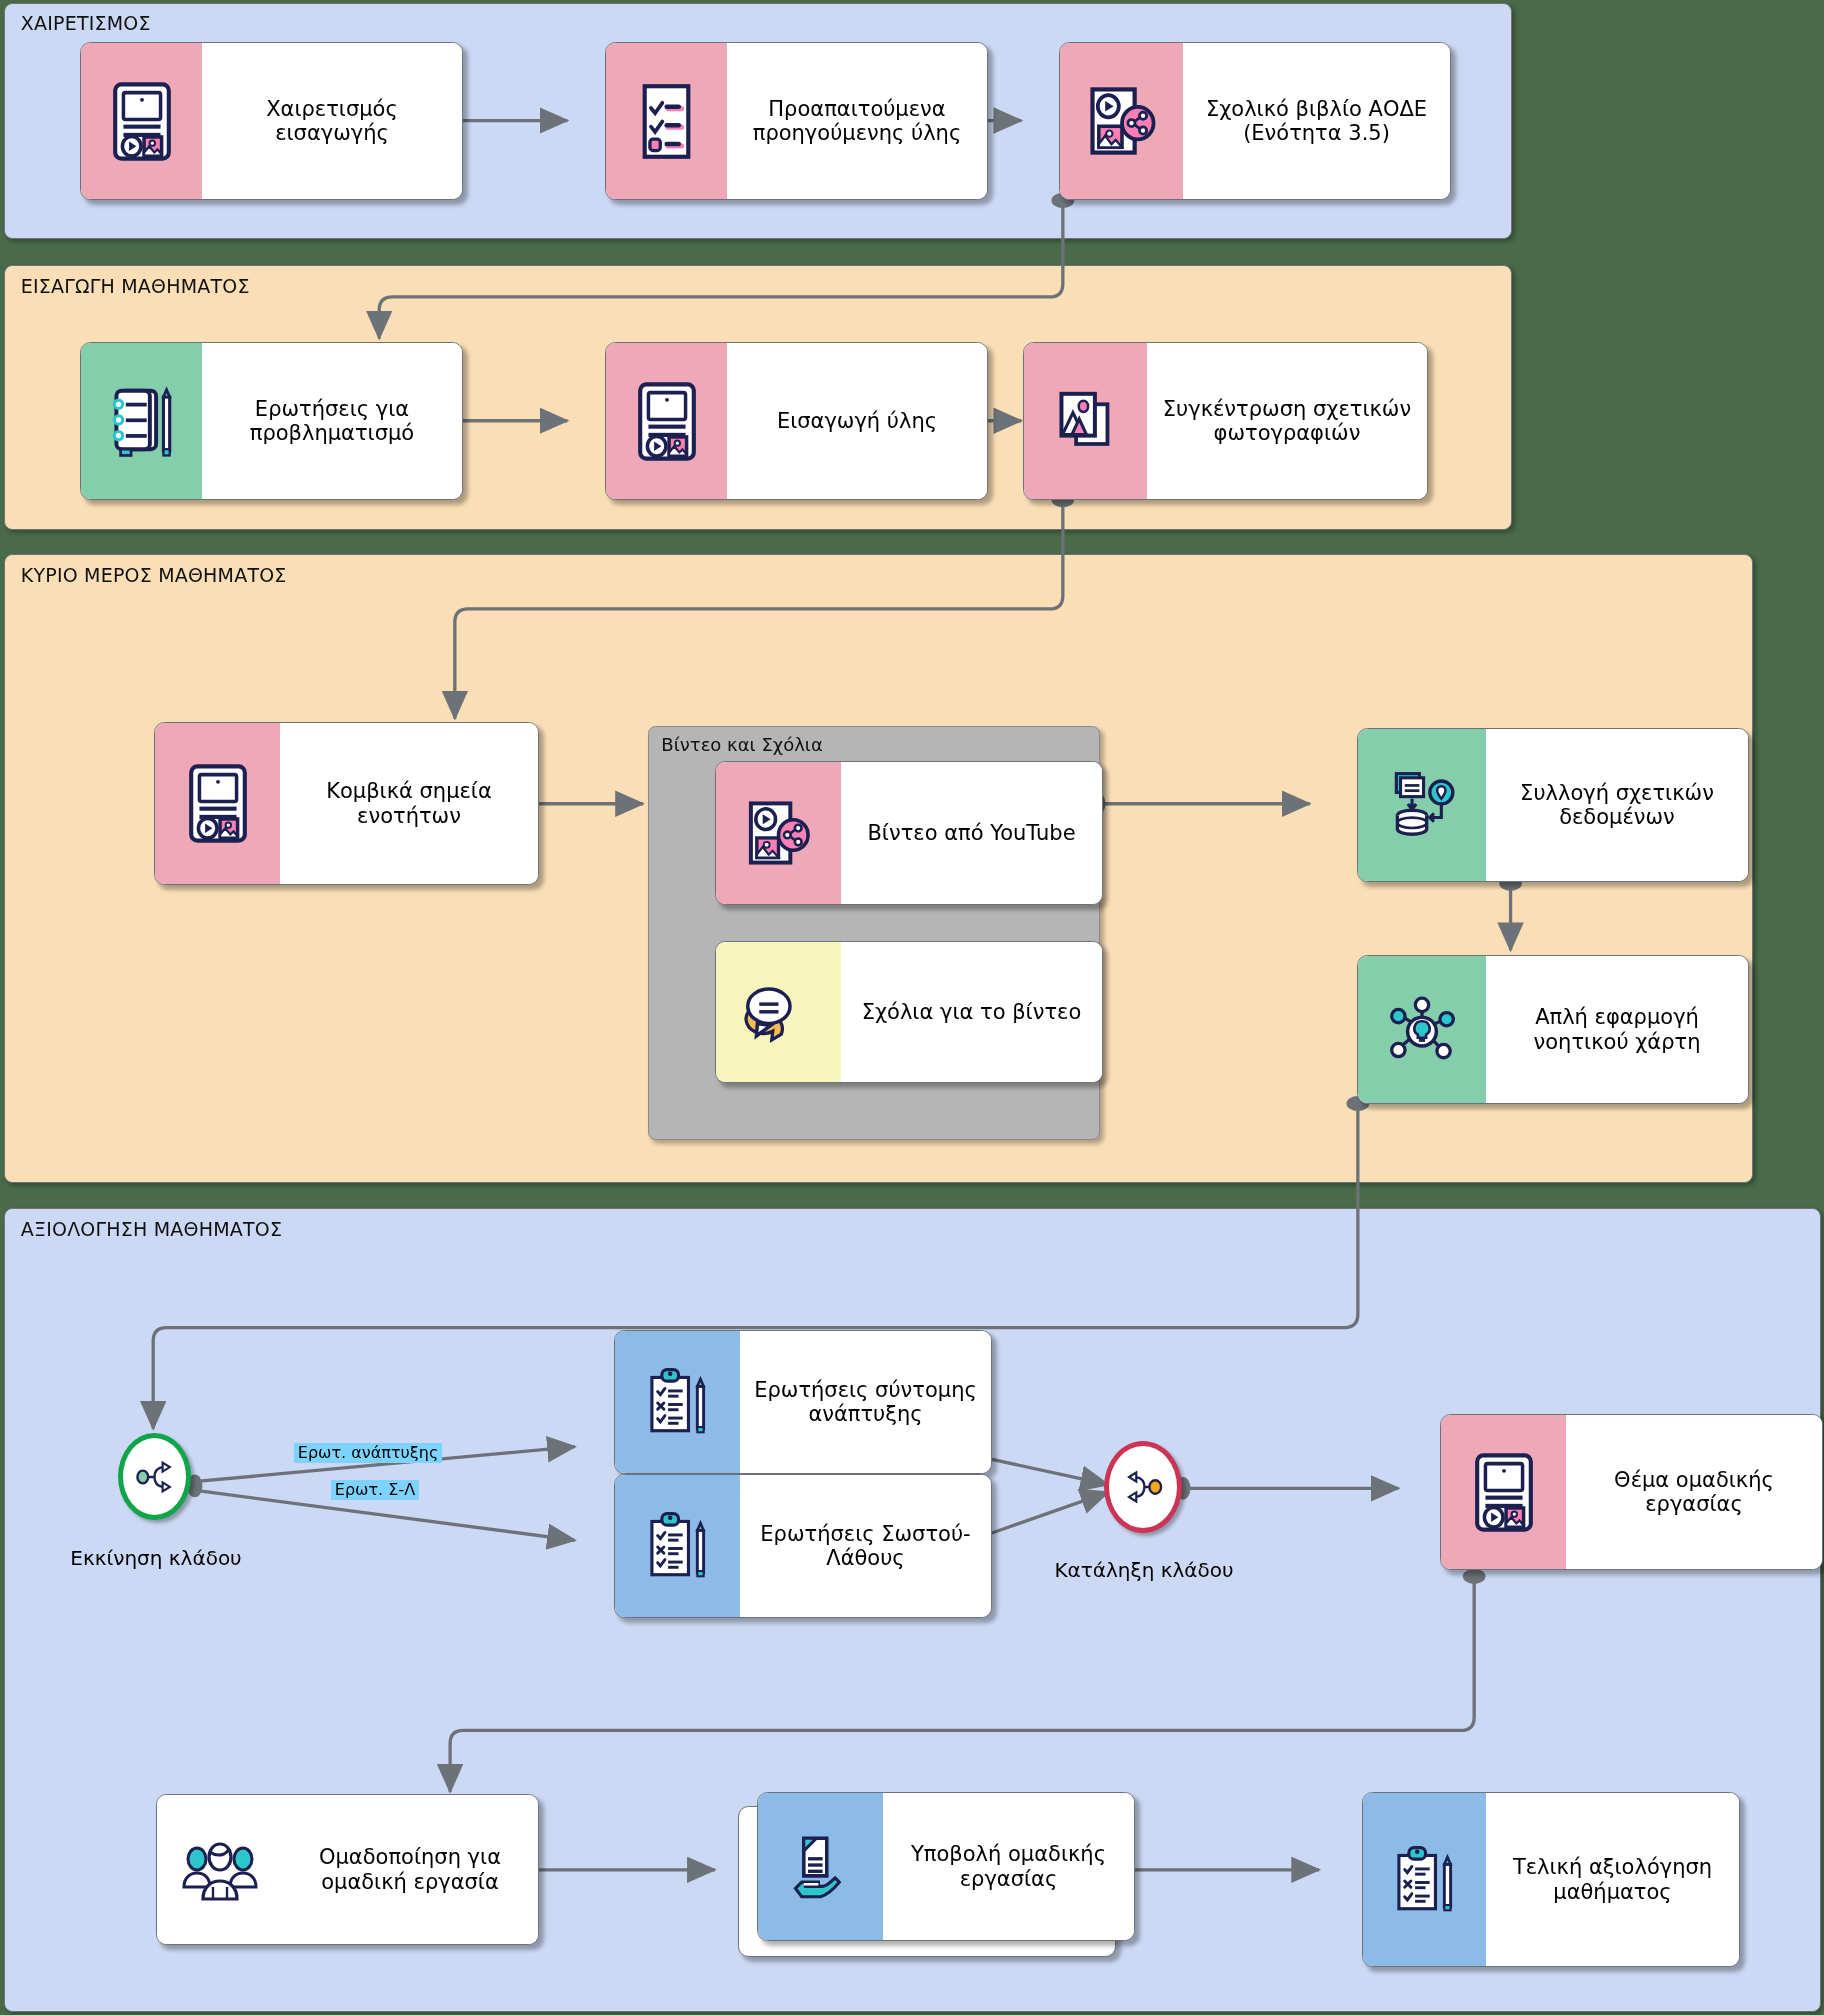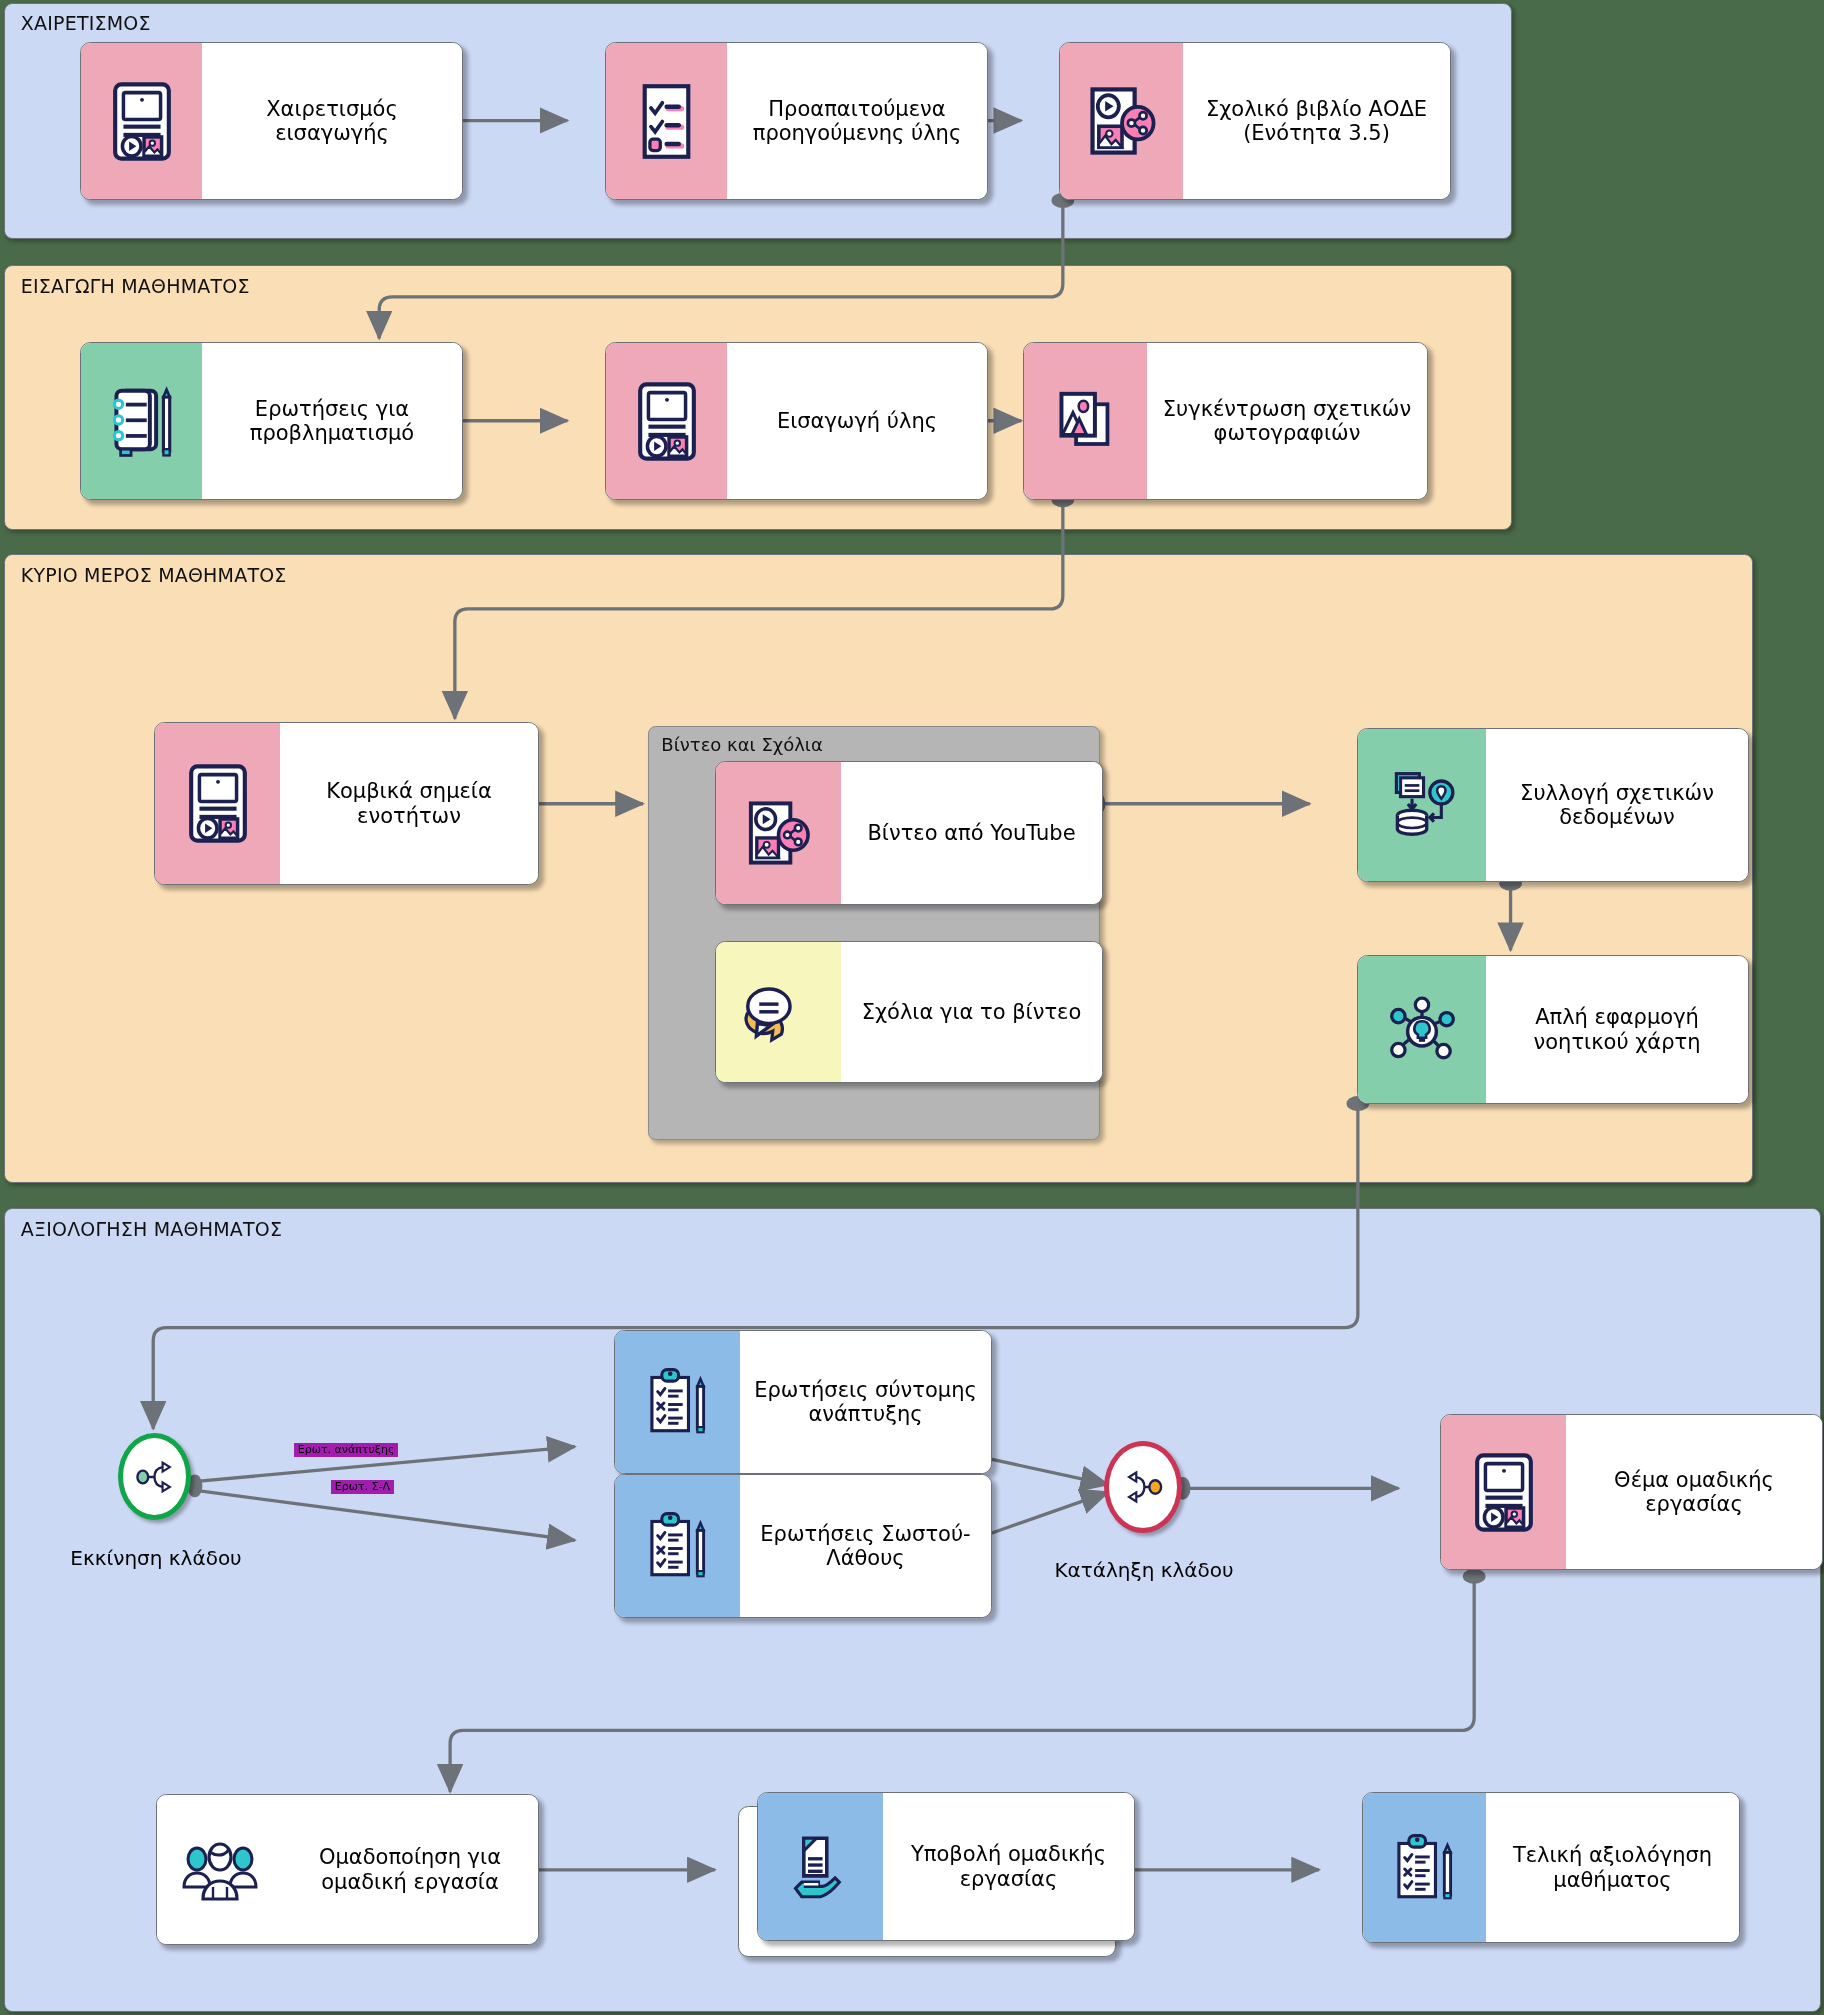--- a/index.html
+++ b/index.html
@@ -43,21 +43,21 @@
 
   
   .gateway{position:absolute;border-radius:50%;background:#ffffff;box-sizing:border-box;
            display:flex;align-items:center;justify-content:center;z-index:6;
            box-shadow:3.3px 3.3px 3.8px rgba(0,0,0,.30);}
   .gw-start{border:5.2px solid #0fa548;}
   .gw-end{border:5.2px solid #cc3355;}
   .gw-caption{position:absolute;font-size:20px;color:#000;white-space:nowrap;text-align:center;z-index:6;}
 
   
-  .edgelabel{position:absolute;background:#a21caf;font-size:11px;color:#000;
+  .edgelabel{position:absolute;background:#7dd3fc;font-size:16px;color:#000;
              padding:0.9px 3.8px;white-space:nowrap;z-index:8;line-height:1.15;}
 
   
   #edges{position:absolute;left:0;top:0;width:1825px;height:2015px;z-index:2;pointer-events:none;}
 </style>
 </head>
 <body>
 
 <div id="stage">
 
@@ -484,21 +484,21 @@
         <rect x="22" y="38" width="14" height="3.2" fill="#1b2050"></rect>
         <path d="M10,56 l6,-6 l16,0 l0,4 l-14,0 l18,0 c4,0 8,-4 12,-8 l4,4 c-5,6 -11,12 -18,14 l-18,0 z" fill="#2ec6cd" stroke="#1b2050" stroke-width="3"></path>
         <path d="M18,52 l14,0" stroke="#fff" stroke-width="2.4"></path>
       </svg>
     </div>
     <div class="labelpane">
       <span class="lbl">Υποβολή ομαδικής εργασίας</span>
     </div>
   </div>
 
-  <div class="card" style="left:1324px;top:1792px;width:378px;height:151px;">
+  <div class="card" style="left:1324px;top:1792px;width:378px;height:175px;">
     <div class="iconpane ic-blue" style="width:123px;">
       <svg width="71" height="78" viewBox="0 0 68 74">
         <rect x="8" y="12" width="38" height="54" fill="#1b2050"></rect>
         <rect x="11" y="15" width="32" height="48" fill="#fff"></rect>
         <rect x="19" y="6" width="16" height="11" rx="5" fill="#2ec6cd" stroke="#1b2050" stroke-width="3"></rect>
         <circle cx="27" cy="10" r="2.2" fill="#1b2050"></circle>
         <path d="M15,27 l2.6,3 l4.4,-6" fill="none" stroke="#1b2050" stroke-width="2.8" stroke-linecap="round"></path>
         <rect x="25" y="25" width="14" height="2.8" fill="#1b2050"></rect>
         <rect x="25" y="30" width="10" height="2.8" fill="#1b2050"></rect>
         <path d="M15,38 l6,6 M21,38 l-6,6" stroke="#1b2050" stroke-width="2.8" stroke-linecap="round"></path>

